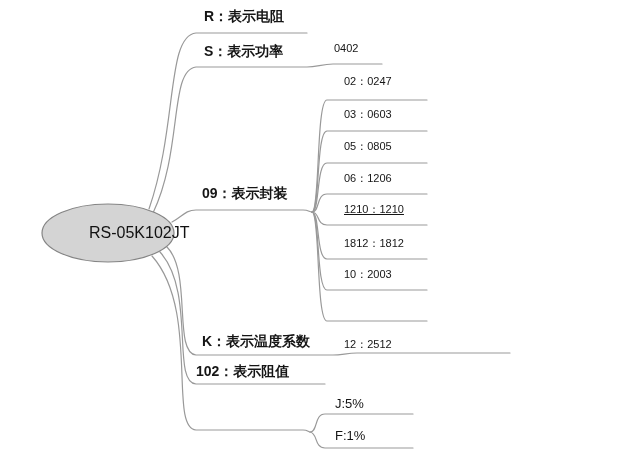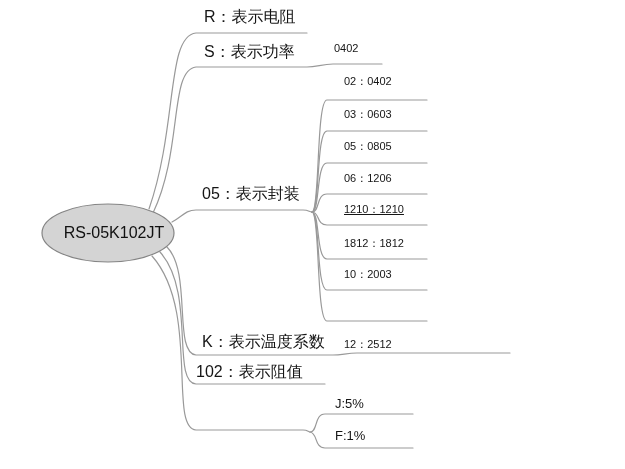--- a/index.html
+++ b/index.html
@@ -12,28 +12,29 @@
   }
   .stage svg{position:absolute;left:0;top:0;}
   .lbl{
     position:absolute;
     white-space:nowrap;
     color:#151515;
     line-height:1.05;
     font-family:"Liberation Sans", sans-serif;
     cursor:default;
   }
-  .cjk{font-size:16px;}
+  .cjk{font-size:14px;font-weight:bold;}
   .num{font-size:11px;}
   .small{font-size:13px;}
   .root-lbl{
     font-size:16px;
     width:144px;
-    text-align:center;
+    text-align:left;
     color:#111;
+    margin-left:47px;
   }
 </style>
 </head>
 <body>
 
 <div class="stage">
 
   <svg width="625" height="469" viewBox="0 0 625 469">
     <g fill="none" stroke="#999999" stroke-width="1.2" stroke-linecap="round">
 
@@ -57,27 +58,27 @@
       <path d="M310,432 C318,433 314,448 325,448 L413,448"></path>
     </g>
 
     <ellipse cx="108" cy="233" rx="66" ry="29" fill="#d4d4d4" stroke="#848484" stroke-width="1.2"></ellipse>
   </svg>
 
   <div class="lbl root-lbl" style="left:42px;top:225px;">RS-05K102JT</div>
 
   <div class="lbl cjk" style="left:204px;top:9px;">R：表示电阻</div>
   <div class="lbl cjk" style="left:204px;top:44px;">S：表示功率</div>
-  <div class="lbl cjk" style="left:202px;top:186px;">05：表示封装</div>
+  <div class="lbl cjk" style="left:202px;top:186px;">09：表示封装</div>
   <div class="lbl cjk" style="left:202px;top:334px;">K：表示温度系数</div>
   <div class="lbl cjk" style="left:196px;top:364px;">102：表示阻值</div>
 
   <div class="lbl num" style="left:334px;top:43px;">0402</div>
 
-  <div class="lbl num" style="left:344px;top:76px;">02：0402</div>
+  <div class="lbl num" style="left:344px;top:76px;">02：0247</div>
   <div class="lbl num" style="left:344px;top:109px;">03：0603</div>
   <div class="lbl num" style="left:344px;top:141px;">05：0805</div>
   <div class="lbl num" style="left:344px;top:173px;">06：1206</div>
   <div class="lbl num" style="left:344px;top:204px;text-decoration:underline;">1210：1210</div>
   <div class="lbl num" style="left:344px;top:238px;">1812：1812</div>
   <div class="lbl num" style="left:344px;top:269px;">10：2003</div>
   <div class="lbl num" style="left:344px;top:299px;margin-top:40px;">12：2512</div>
 
 
   <div class="lbl small" style="left:335px;top:397px;">J:5%</div>

